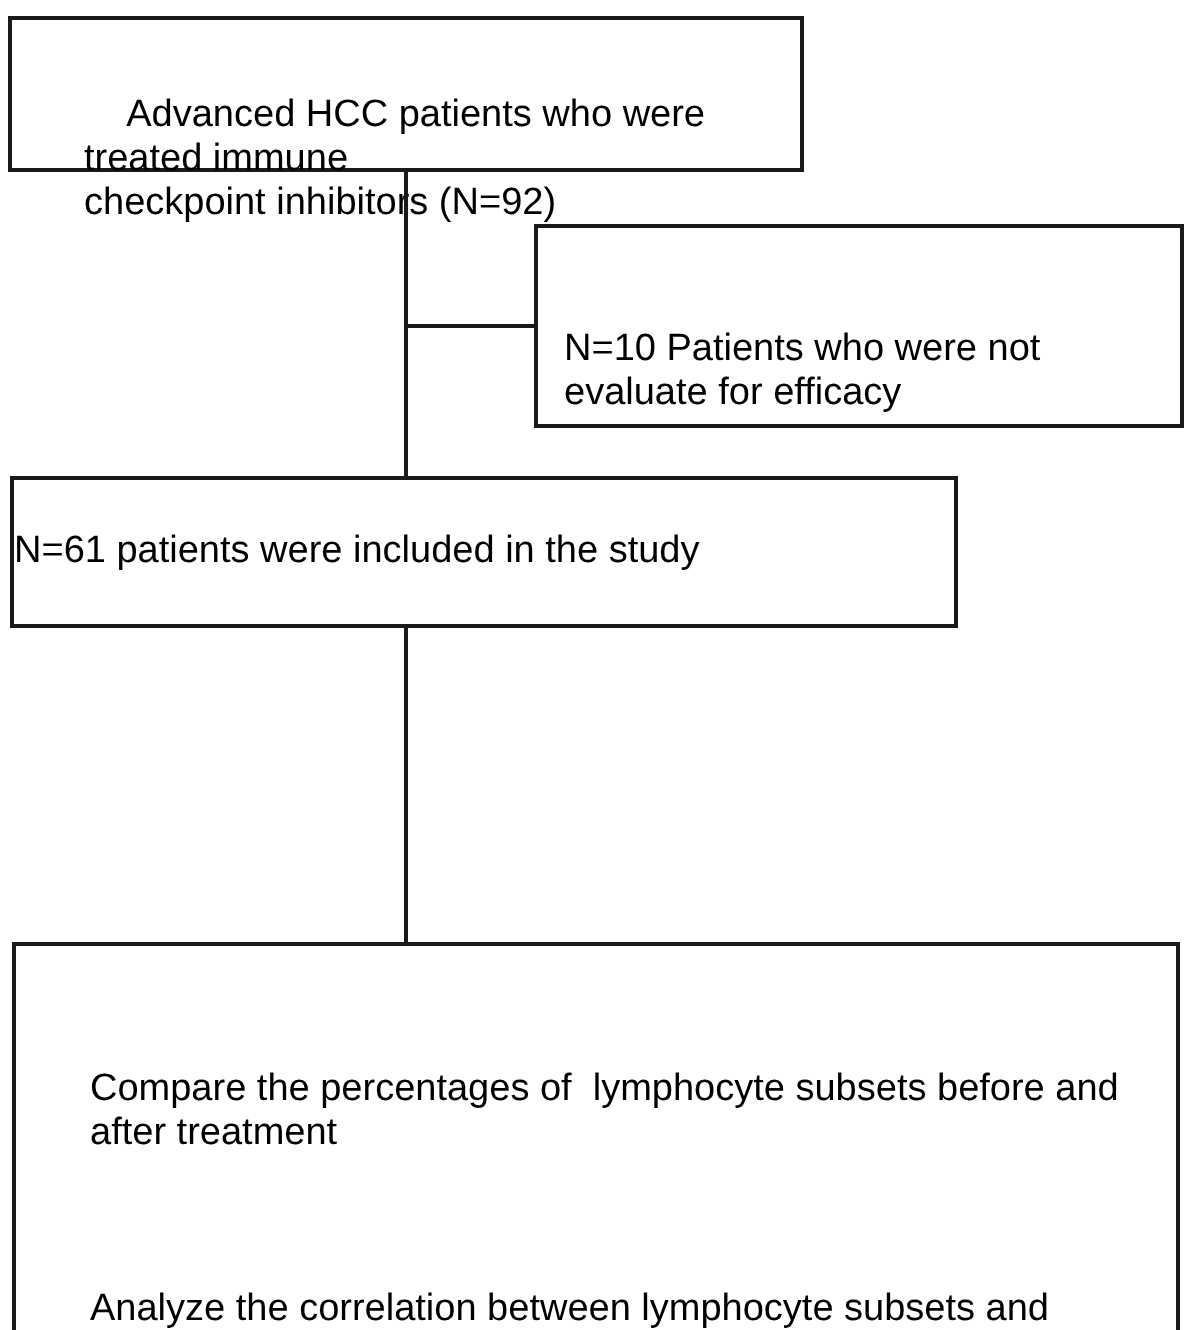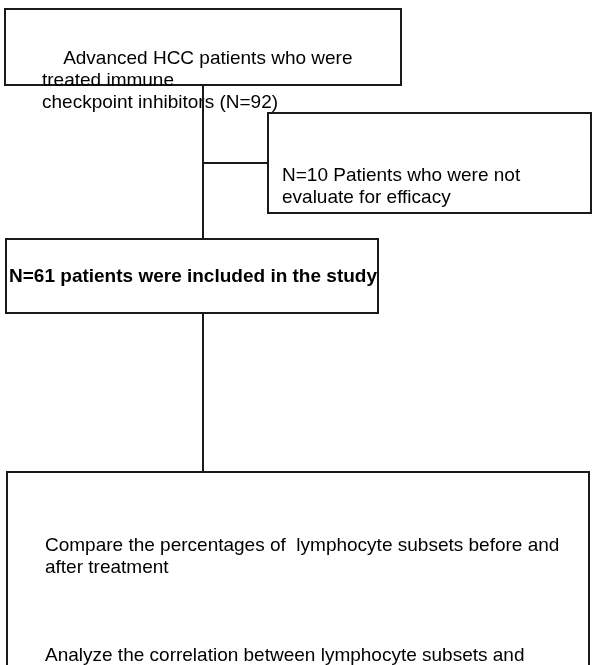--- a/index.html
+++ b/index.html
@@ -37,26 +37,25 @@
   }
   
   .box-excluded {
     left: 267px; top: 112px;
     width: 325px; height: 102px;
     padding: 6px 2px 0 13px;
   }
   
   .box-included {
     left: 5px; top: 238px;
-    width: 374px; height: 76px;
+    width: 474px; height: 76px;
     display: flex;
     align-items: center;
-    justify-content: flex-end;
+    justify-content: flex-start;
     text-align: center;
-    font-weight: bold;
   }
   
   .box-analysis {
     left: 6px; top: 471px;
     width: 584px; height: 208px;
     padding: 17px 28px 0 37px;
   }
   .analysis-item {
     margin: 0 0 22px 0;
     white-space: pre-wrap;

